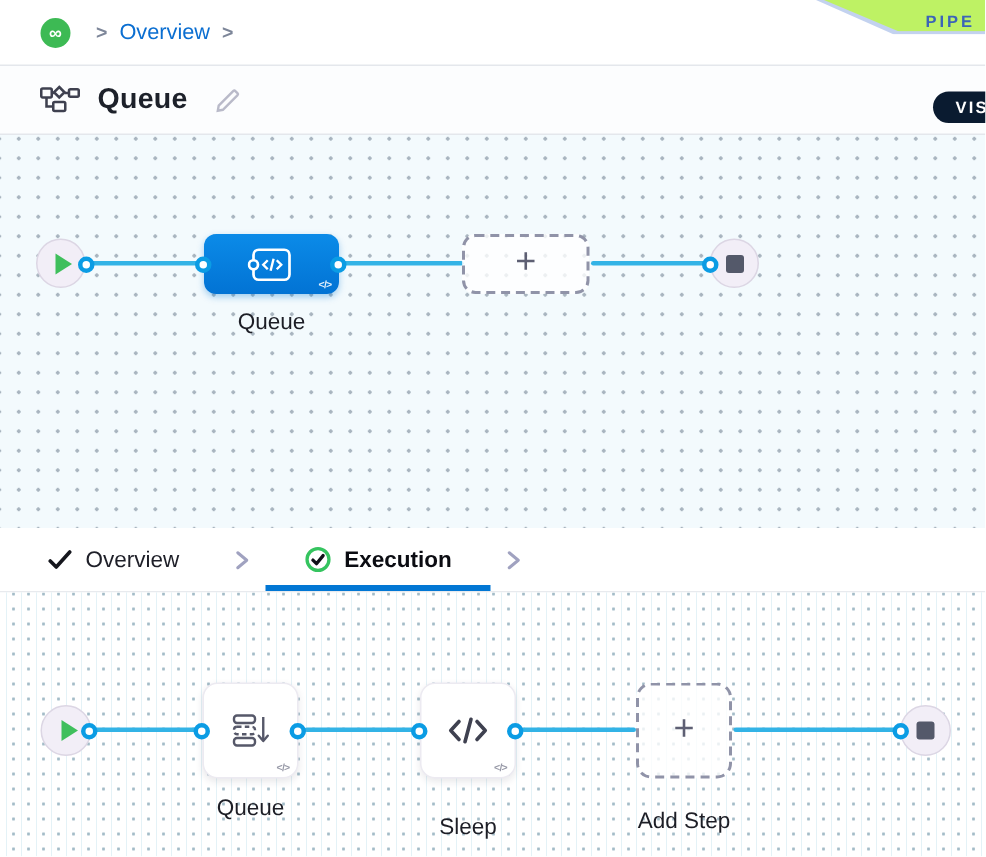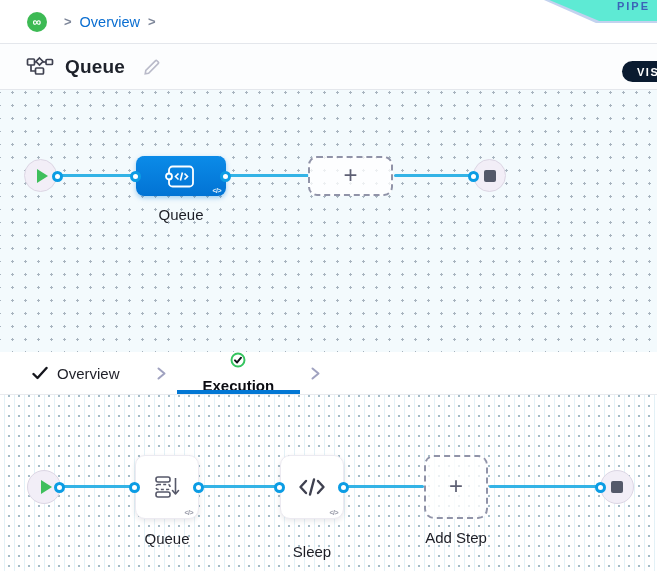--- a/index.html
+++ b/index.html
@@ -12,22 +12,22 @@
     display:flex; align-items:center; padding-left:27px; background:#fff; }
   .logo { width:20px; height:20px; border-radius:50%; background:#3dba54; color:#fff;
     display:flex; align-items:center; justify-content:center; font-size:12px; font-weight:700;
     margin-right:9px; line-height:1; }
   .crumb { color:#0a6ed1; font-size:14.5px; font-weight:500; text-decoration:none; cursor:pointer; }
   .crumb-sep { color:#7d8699; font-size:13px; margin:0 8px; font-weight:600; }
 
   .ribbon-border { position:absolute; top:0; right:0; width:113px; height:23px;
     background:#c3d2ef; clip-path:polygon(0 0,100% 0,100% 100%,46% 100%); }
   .ribbon-face { position:absolute; top:0; right:0; width:111px; height:21px;
-    background:#5eead4; clip-path:polygon(3% 0,100% 0,100% 100%,48% 100%);
-    display:flex; align-items:flex-start; justify-content:flex-end; padding-right:7px; }
+    background:#bef264; clip-path:polygon(3% 0,100% 0,100% 100%,48% 100%);
+    display:flex; align-items:flex-end; justify-content:flex-end; padding-right:7px; }
   .ribbon-face span { font-size:11px; font-weight:700; letter-spacing:2px; color:#3c64b8; }
 
   
   .title-bar { position:relative; height:46px; border-bottom:1px solid #e4e7ec;
     display:flex; align-items:center; padding-left:26px; background:#fcfdfe; }
   .title-icon { margin-right:11px; display:flex; }
   .page-title { font-size:19px; font-weight:700; color:#1d212a; letter-spacing:.2px; }
   .pencil-btn { margin-left:15px; background:none; border:none; padding:2px; cursor:pointer; display:flex; }
   .vis-pill { position:absolute; left:622px; top:17px; height:21px; width:80px;
     border-radius:11px; background:#0a1b30; color:#fff; display:flex; align-items:center;
@@ -72,21 +72,21 @@
     background:#fff; border:1px solid #eceaf1; box-shadow:0 2px 5px rgba(40,41,61,.10);
     display:flex; align-items:center; justify-content:center; z-index:2; cursor:pointer; }
 
   .node-label { position:absolute; text-align:center; font-size:15px; color:#1d1e26; z-index:2; }
 
   
   .tab-bar { position:relative; height:43px; border-bottom:1px solid #e8eaee;
     display:flex; align-items:center; padding-left:30px; background:#fff; }
   .tab { position:relative; height:100%; display:flex; align-items:center; gap:9px;
     font-size:15px; color:#1e1f28; cursor:pointer; padding:0 2px; }
-  .tab.active { font-weight:700; color:#0b0c12;flex-direction:column; }
+  .tab.active { font-weight:700; color:#0b0c12; }
   .tab.active::after { content:""; position:absolute; left:-24px; right:-24px; bottom:0;
     height:4px; background:#0277d4; }
   .tab-sep { margin:0 34px; display:flex; }
 </style>
 </head>
 <body>
 
 <div class="app">
 
   <header class="breadcrumb-bar">
@@ -221,16 +221,16 @@
       <span class="plus">+</span>
     </div>
 
     <span class="port" style="left:595px; top:87px;"></span>
     <div class="term-node" style="left:600px; top:75px; width:34px; height:34px;">
       <span class="stop-sq"></span>
     </div>
 
     <div class="node-label" style="left:135px; top:135px; width:64px;">Queue</div>
     <div class="node-label" style="left:280px; top:148px; width:64px;">Sleep</div>
-    <div class="node-label" style="left:414px; top:134px; width:84px;">Add Step</div>
+    <div class="node-label" style="left:414px; top:144px; width:84px;">Add Step</div>
   </section>
 
 </div>
 
 </body></html>

